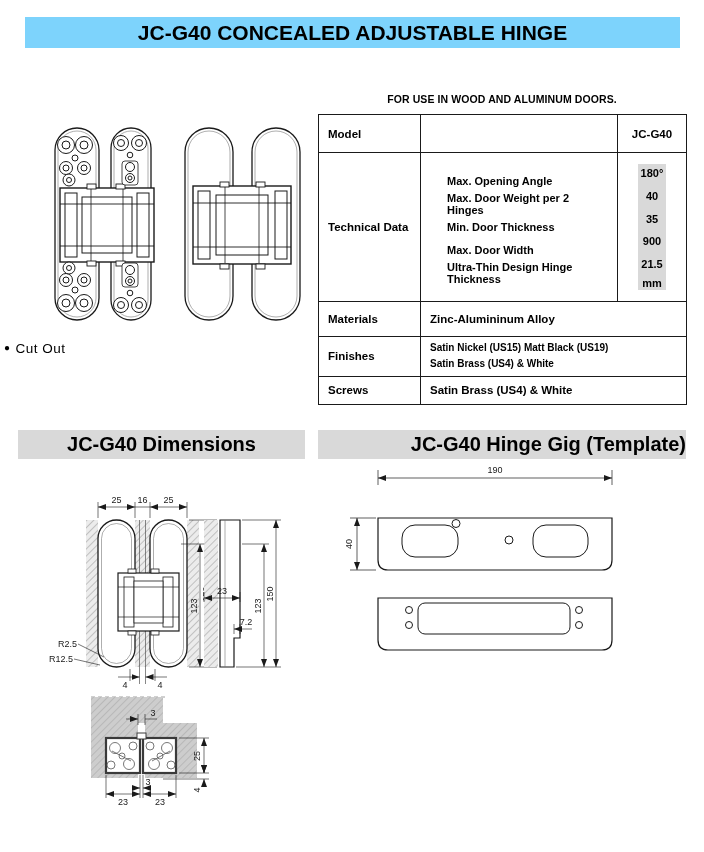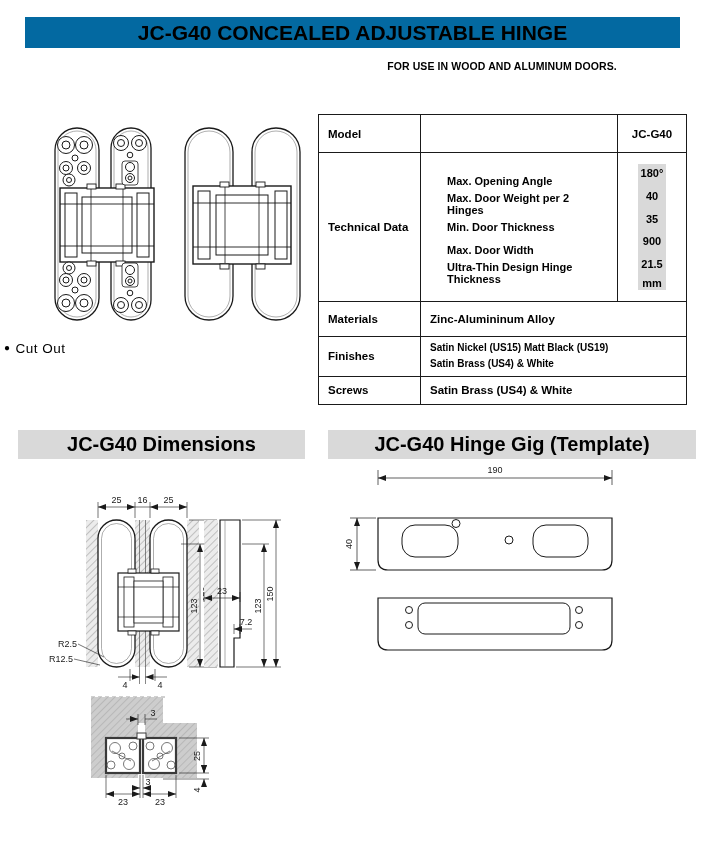--- a/index.html
+++ b/index.html
@@ -1,42 +1,42 @@
 <!DOCTYPE html>
 <html><head>
 <meta charset="utf-8">
 <style>
   * { margin:0; padding:0; box-sizing:border-box; }
   html,body { background:#fff; }
   body { width:704px; height:852px; font-family:"Liberation Sans", sans-serif; color:#000; }
   .page { position:relative; width:704px; height:852px; background:#fff; overflow:hidden; }
 
   .title-bar { position:absolute; left:25px; top:17px; width:655px; height:31px;
-    background:#0369a1; text-align:center; font-size:21px; font-weight:bold; line-height:31px; }
-
-  .subtitle { position:absolute; left:318px; top:60px; width:368px; text-align:center;
+    background:#7dd3fc; text-align:center; font-size:21px; font-weight:bold; line-height:31px; }
+
+  .subtitle { position:absolute; left:318px; top:93px; width:368px; text-align:center;
     font-size:10.5px; font-weight:bold; letter-spacing:0.1px; }
 
   .spec-table { position:absolute; left:318px; top:114px; width:368px; border-collapse:collapse;
     table-layout:fixed; font-size:11.5px;font-weight:bold; }
   .spec-table td { border:1.5px solid #1a1a1a; vertical-align:middle; padding:0 0 0 9px; }
   .spec-table td.c { text-align:center; padding:0; }
   .spec-table td.np { padding:17px; }
   .tech-line { height:22.8px; display:flex; align-items:center; padding-left:9px; font-size:11px; }
   .tech-vline { height:22.8px; display:flex; align-items:center; }
   .chip { flex:1; margin:0 3px; background:#d9d9d9; text-align:center; height:35px; line-height:19px; font-size:11px; }
   .finishes-cell { font-size:10px; line-height:1.6; }
 
   .cutout { position:absolute; left:4px; top:341px; font-size:13.5px; letter-spacing:0.5px; }
   .cutout .bullet { font-size:10px; vertical-align:2px; margin-right:5px; }
 
   .section-header { position:absolute; top:430px; height:29px; background:#d9d9d9;
     font-weight:bold; font-size:20px; text-align:center; line-height:29px; }
   .hdr-dim { left:18px; width:287px; }
-  .hdr-tpl { left:328px; width:368px; }
+  .hdr-tpl { left:318px; width:368px;text-align:right; }
 
   svg { position:absolute; }
   svg text { font-family:"Liberation Sans", sans-serif; font-size:9px; fill:#1a1a1a; }
   .svg-hinges { left:40px; top:118px; }
   .svg-dims { left:8px; top:478px; }
   .svg-tpl { left:330px; top:458px; }
 </style>
 </head>
 <body>
 

